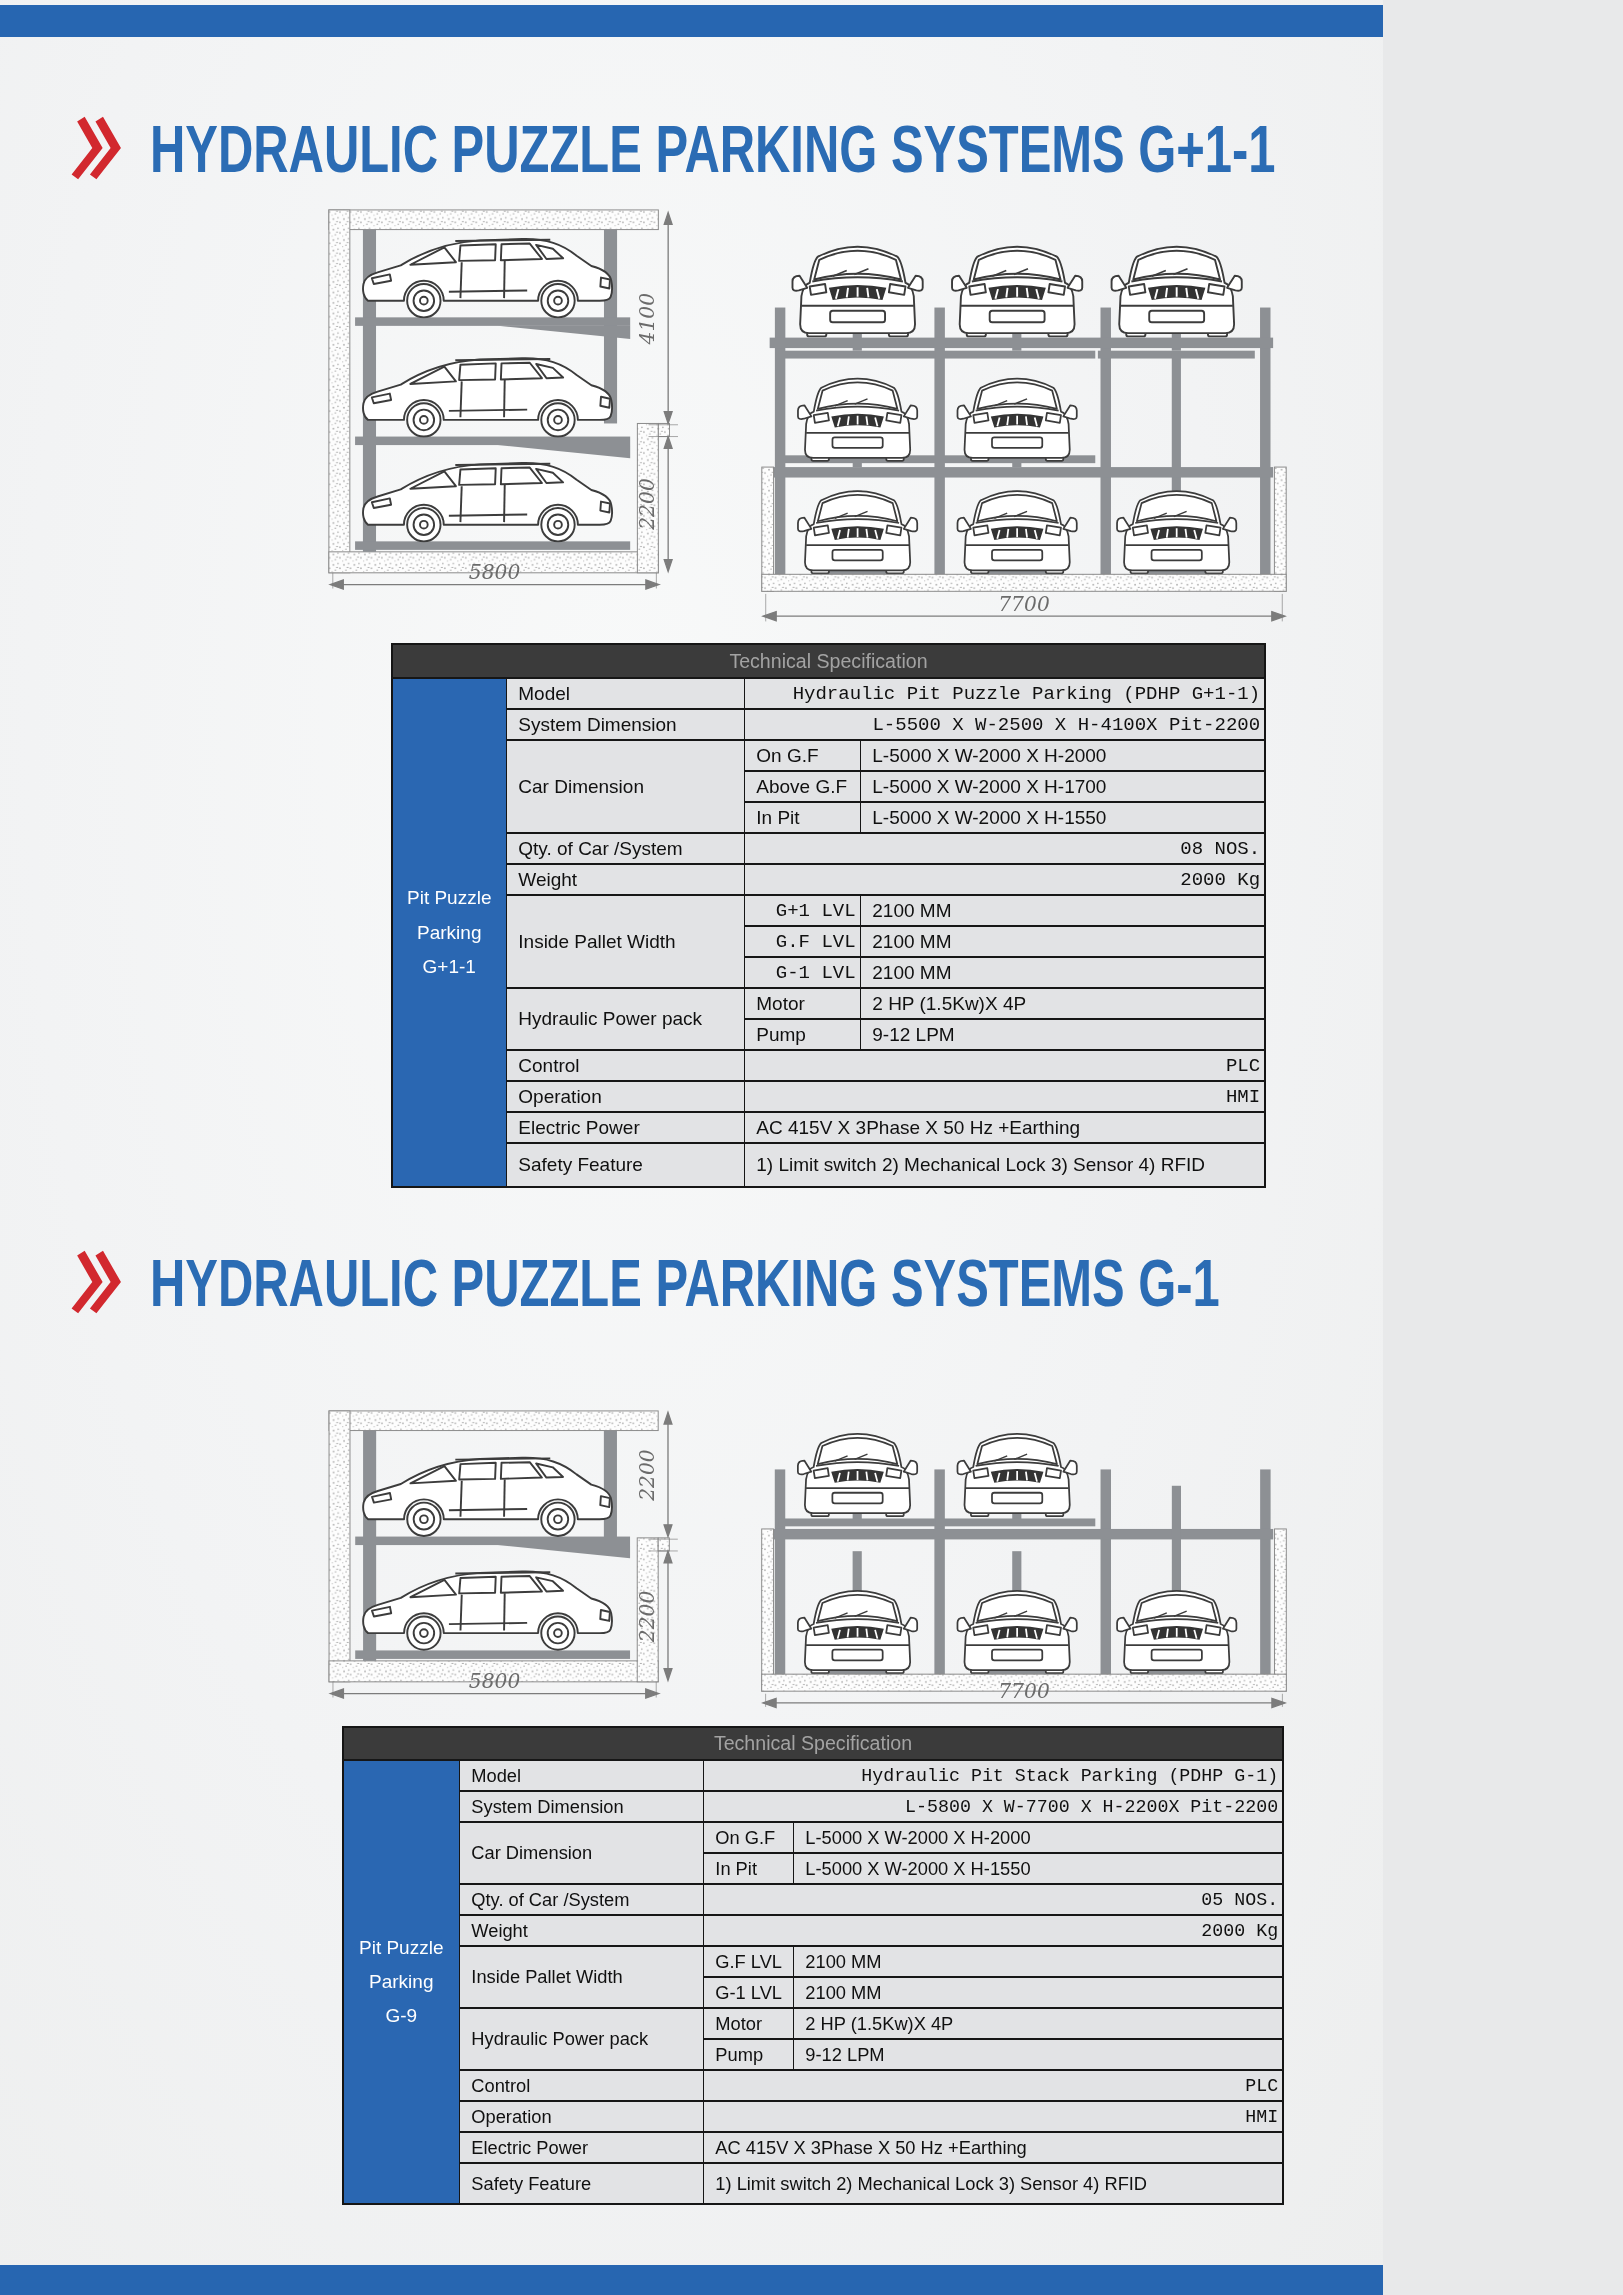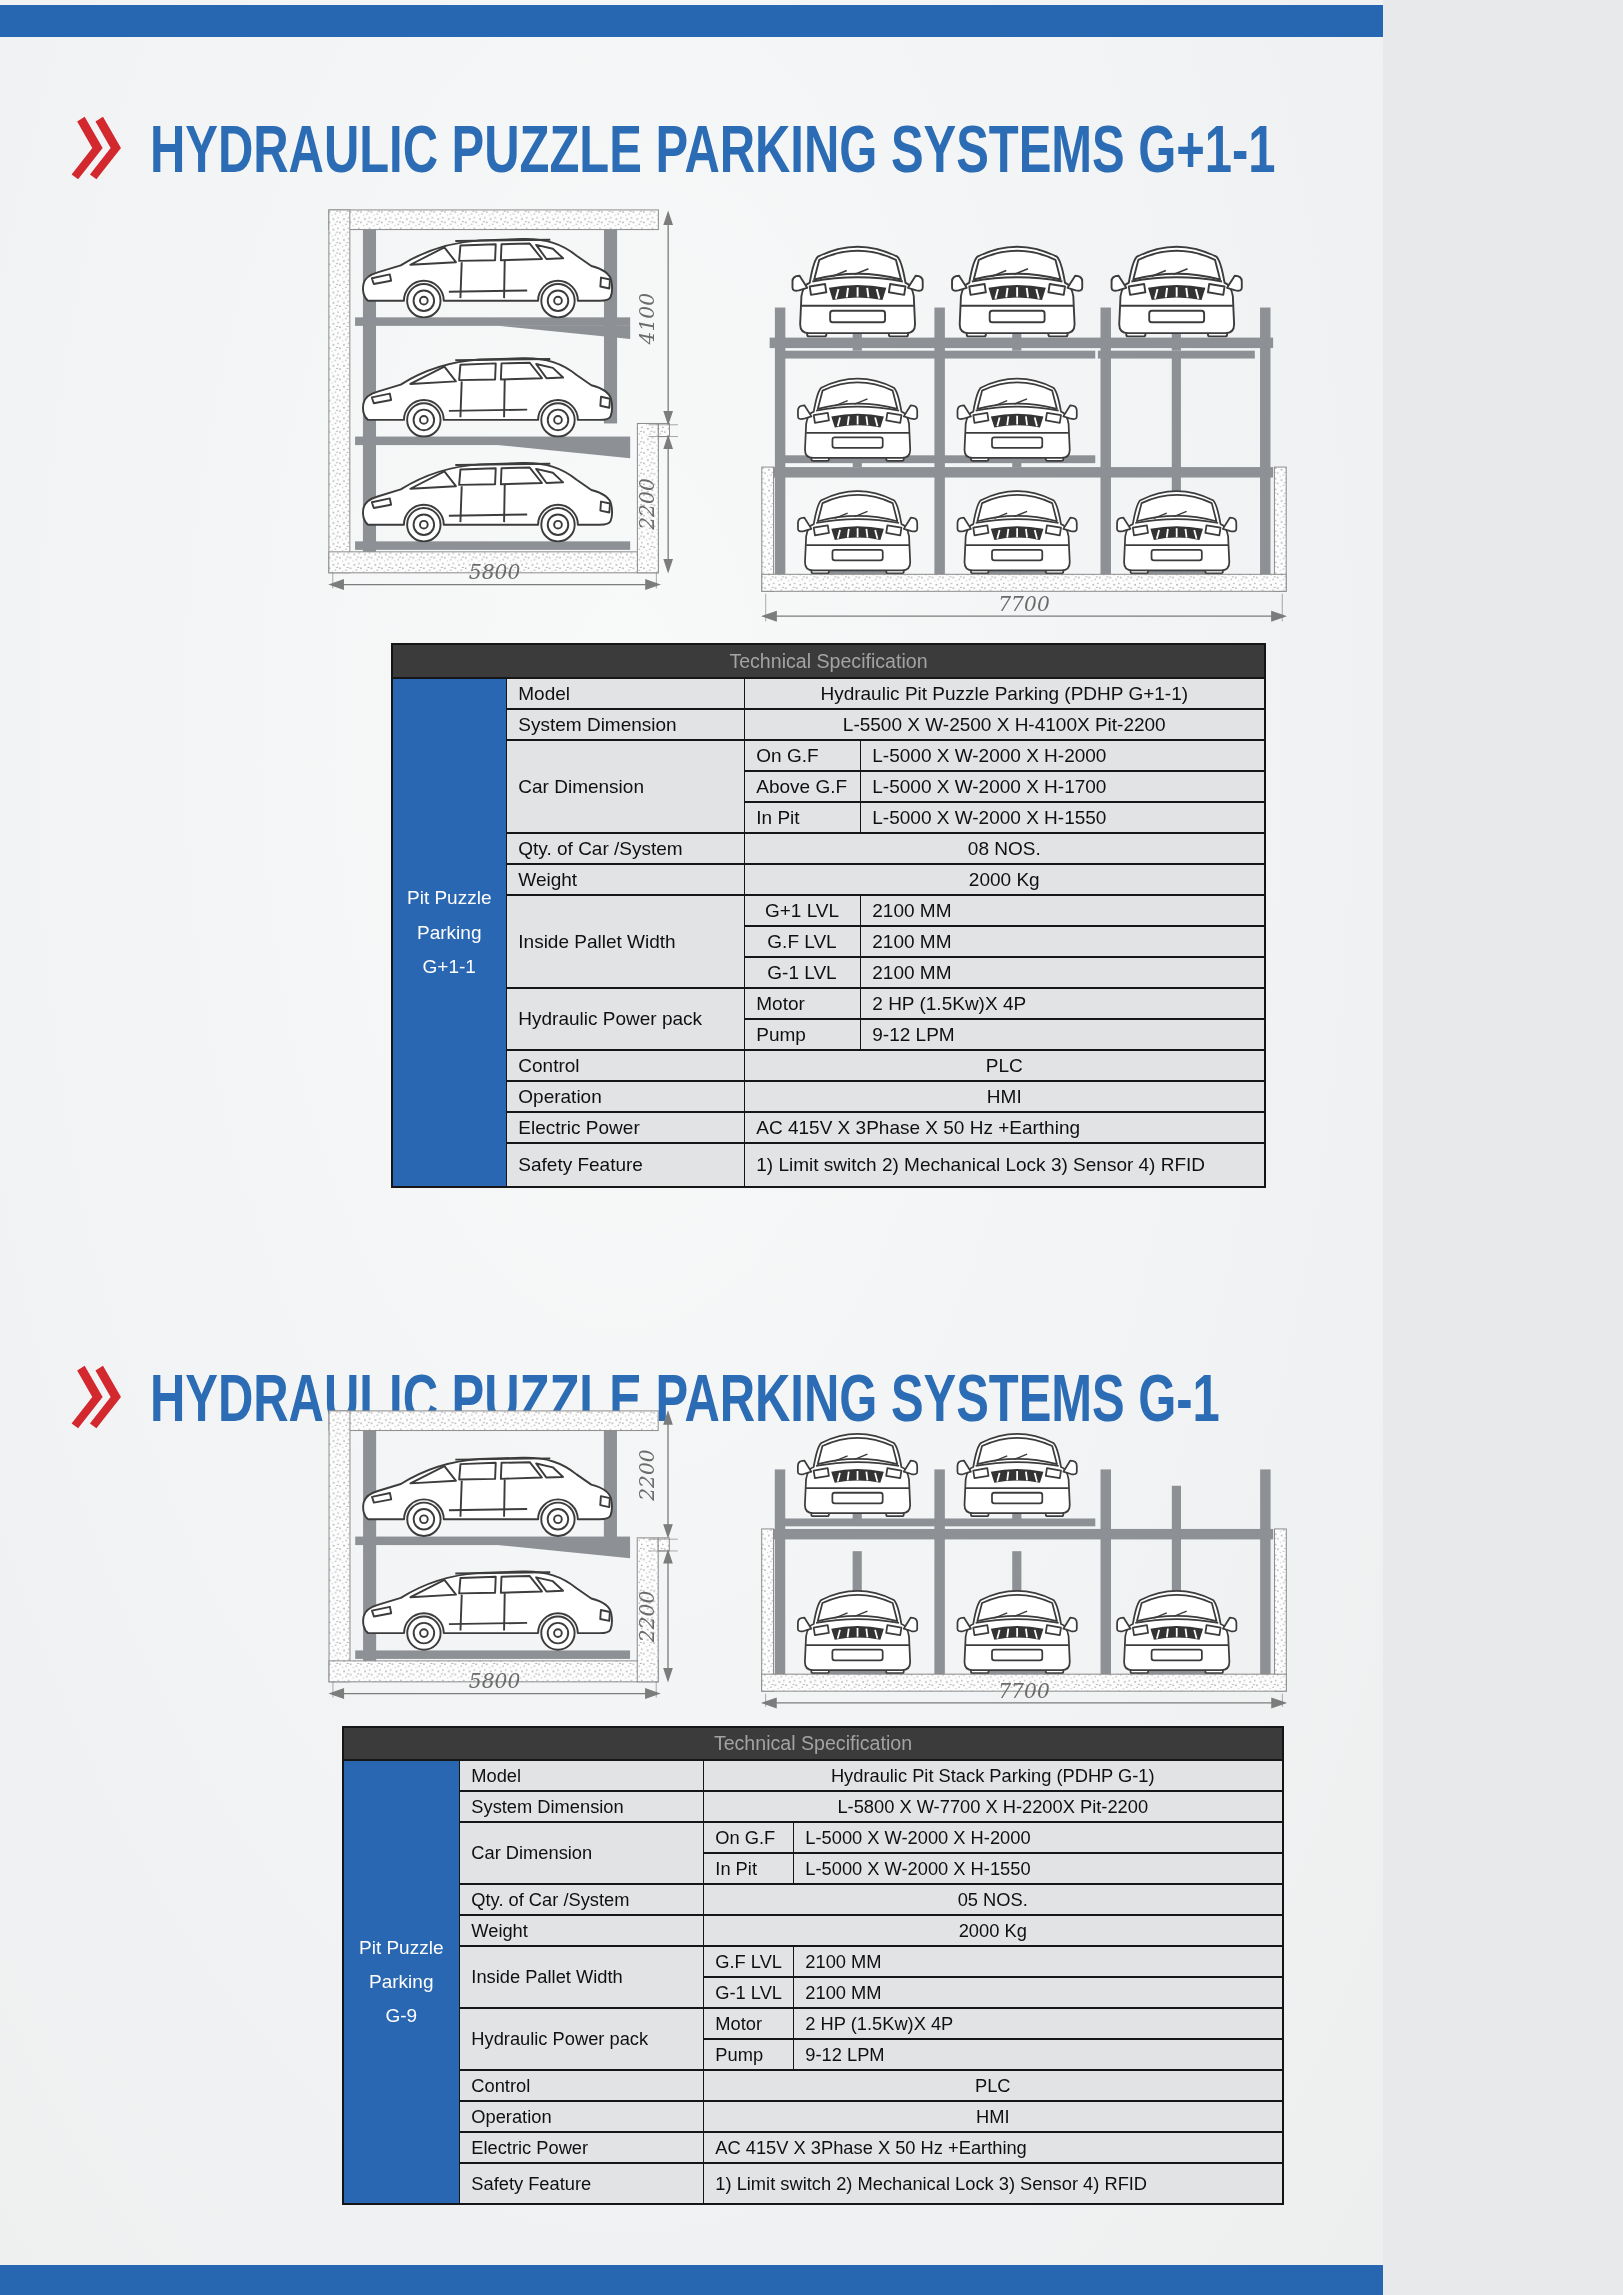--- a/index.html
+++ b/index.html
@@ -7,21 +7,21 @@
   .page {
     position:relative; width:1383px; height:2295px; overflow:hidden;
     background: radial-gradient(ellipse at 45% 32%, #f8f9f9 0%, #f2f3f4 55%, #edeeee 100%);
   }
   .bar { position:absolute; left:0; right:0; background:#2766b1; }
   .bar-top { top:5.2px; height:32px; }
   .bar-bottom { bottom:0; height:30px; }
 
   .section-title { position:absolute; display:flex; align-items:center; gap:27.5px; }
   .title-1 { top:110px; left:71px; }
-  .title-2 { top:1359px; left:71px; }
+  .title-2 { top:1244px; left:71px; }
   .chevron-wrap { flex:0 0 auto; }
   .title-text {
     display:inline-block; font-size:67px; font-weight:bold; color:#2b6cb4;
     letter-spacing:0px; white-space:nowrap;
     transform:scaleX(0.73); transform-origin:left center;
     font-family:"Liberation Sans", sans-serif;
   }
 
   .diagram { position:absolute; }
   .d-s1-side  { top:206px;  left:321px;  width:357px; height:393px; }
@@ -38,21 +38,21 @@
   .spec-table-wrap { position:absolute; }
   .tw1 { top:643px;  left:391px;  width:875px; }
   .tw2 { top:1726px; left:342px;  width:942px; }
   table.spec { width:100%; border-collapse:collapse; table-layout:fixed;
     border:2px solid #141414; color:#101010; }
   table.spec td { border:1.3px solid #161616; border-top-width:2.6px; border-bottom-width:2.6px;
     background:#e2e3e5; font-size:19px; padding:1.3px 3.9px 1.3px 11.8px; vertical-align:middle; }
   .tw2 table.spec td { font-size:18.3px; }
   table.spec td.hd { background:#3b3b3b; color:#a3a3a3; text-align:center; padding:1.3px; font-size:19.6px; }
   table.spec td.blue { background:#2a67b2; color:#ffffff; text-align:center; padding:9px; }
-  table.spec td.c { text-align:center; padding:1.3px 3.9px; }
+  table.spec td.c { text-align:right; padding:1.3px 3.9px;font-family:Liberation Mono, monospace; }
   .tw1 tr { height:31px; } .tw1 tr.hdr { height:34px; } .tw1 tr.tall { height:44px; }
   .tw2 tr { height:31px; } .tw2 tr.hdr { height:33px; } .tw2 tr.tall { height:41px; }
   .blue-line { margin:12.4px 0; font-size:19px; }
 </style>
 </head>
 <body>
 
 <div class="page">
 
   <svg width="0" height="0" style="position:absolute" aria-hidden="true">

